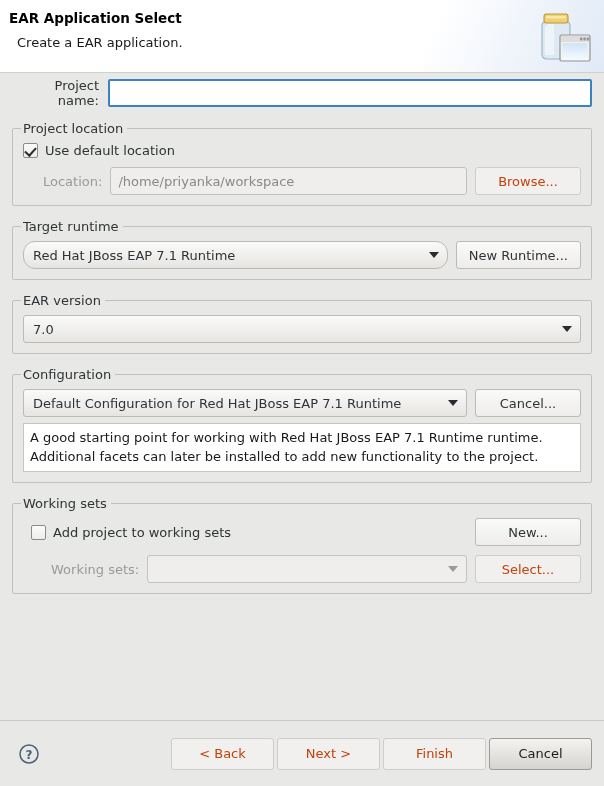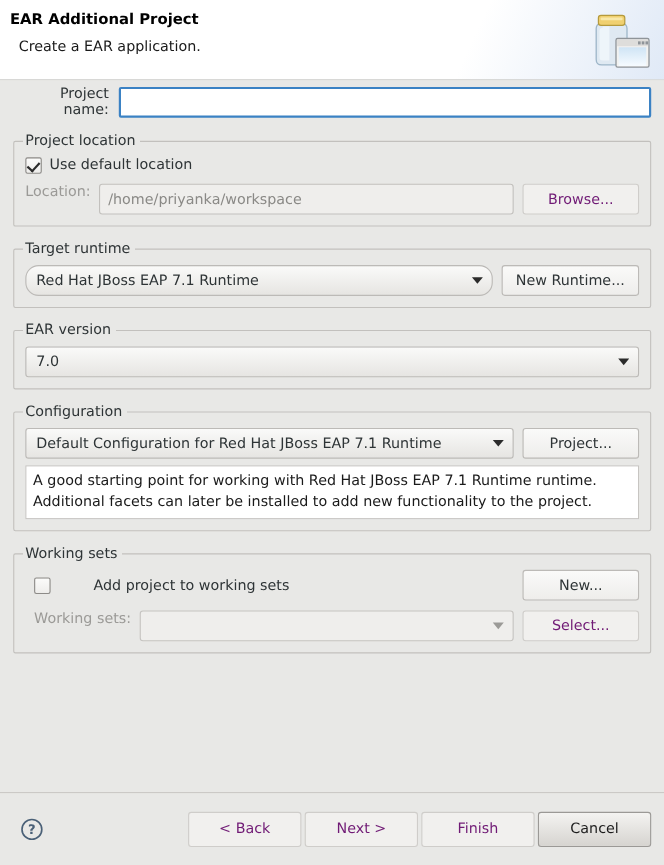--- a/index.html
+++ b/index.html
@@ -97,22 +97,22 @@
     margin: 13px 0 0 0;
     padding: 7px 10px 10px 10px;
     background: transparent;
   }
   fieldset.group > legend {
     padding: 0 4px 0 2px;
     margin-left: -2px;
     font-size: 13px; color: #2e3436;
   }
 
-  .frow { display: flex; }
-  .frow + .frow { margin-top: 9px; }
+  .frow { display: flex; align-items: center; }
+  .frow + .frow { margin-top: 9px; margin-left: 20px; }
 
   
   .chk-wrap { display: flex; align-items: center; cursor: pointer; }
   .chk {
     width: 15px; height: 15px; border: 1px solid #8d8b88;
     background: linear-gradient(to bottom,#fbfbfa,#eeedeb);
     border-radius: 2px; position: relative; margin-right: 7px;
     flex: 0 0 auto;
   }
   .chk.checked::after {
@@ -145,21 +145,21 @@
     min-width: 86px;
     padding: 0 12px;
     border: 1px solid #bcbab7;
     border-radius: 3px;
     background: linear-gradient(to bottom, #fafaf9 0%, #eeedeb 100%);
     font-family: inherit; font-size: 13px; color: #2e3436;
     cursor: pointer;
     display: inline-flex; align-items: center; justify-content: center;
   }
   .btn.disabled {
-    color: #701a75;
+    color: #c2410c;
     background: #f1f0ee;
     border-color: #cfcdca;
     cursor: default;
   }
   .btn.default {
     background: linear-gradient(to bottom, #f4f3f1 0%, #d6d4d0 100%);
     border-color: #9b9996;
     color: #1c1c1c;
   }
 
@@ -221,21 +221,21 @@
   .buttonbar .btn { height: 32px; min-width: 103px; }
 </style>
 </head>
 <body>
 
 <div class="dialog">
 
 
   <div class="header">
     <div class="header-gradient"></div>
-    <div class="header-title">EAR Additional Project</div>
+    <div class="header-title">EAR Application Select</div>
     <div class="header-sub">Create a EAR application.</div>
     <svg class="header-icon" viewBox="0 0 66 62">
 
       <path d="M12 18 q0-4 4-5 l0-3 h20 l0 3 q4 1 4 5 l0 28 q0 5-5 5 h-18 q-5 0-5-5 z" fill="#dfe9f2" stroke="#9eb6c9" stroke-width="1.2"></path>
       <path d="M15 20 q0-2 3-3 l0-1 h6 l0 1 q0 0 0 0 l0 30 h-6 q-3 0-3-3 z" fill="#f1f7fc" opacity="0.85"></path>
 
       <rect x="14" y="6" width="24" height="9" rx="2.4" fill="#f0d070" stroke="#b59a3c" stroke-width="1.1"></rect>
       <rect x="16" y="8" width="20" height="2.5" rx="1" fill="#f8e8a8"></rect>
 
       <rect x="30" y="27" width="30" height="26" rx="1.5" fill="#f2f2f0" stroke="#8f9499" stroke-width="1.2"></rect>
@@ -296,32 +296,32 @@
       </div>
     </fieldset>
 
     <fieldset class="group">
       <legend>Configuration</legend>
       <div class="frow">
         <div class="combo" style="flex:1;">
           <span class="combo-text">Default Configuration for Red Hat JBoss EAP 7.1 Runtime</span>
           <span class="arrow"></span>
         </div>
-        <button class="btn" style="margin-left:8px;min-width:106px;">Project...</button>
+        <button class="btn" style="margin-left:8px;min-width:106px;">Cancel...</button>
       </div>
       <div class="descbox">
         <div>A good starting point for working with Red Hat JBoss EAP 7.1 Runtime runtime.</div>
         <div>Additional facets can later be installed to add new functionality to the project.</div>
       </div>
     </fieldset>
 
     <fieldset class="group">
       <legend>Working sets</legend>
       <div class="frow">
-        <div class="chk-wrap" style="margin-left:8px;gap:32px;">
+        <div class="chk-wrap" style="margin-left:8px;">
           <span class="chk"></span>
           <span class="chk-label">Add project to working sets</span>
         </div>
         <button class="btn" style="margin-left:auto;min-width:106px;">New...</button>
       </div>
       <div class="frow">
         <span class="lbl-inline disabled" style="margin-left:8px;">Working sets:</span>
         <div class="combo disabled" style="flex:1;">
           <span class="combo-text"></span>
           <span class="arrow"></span>

